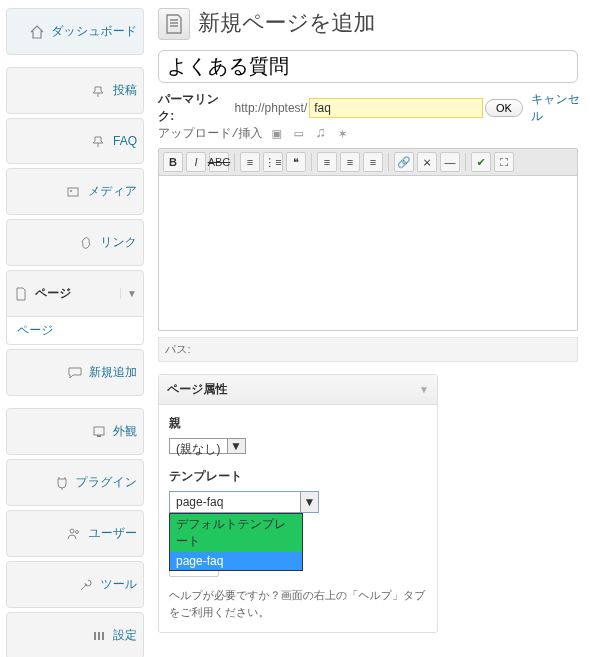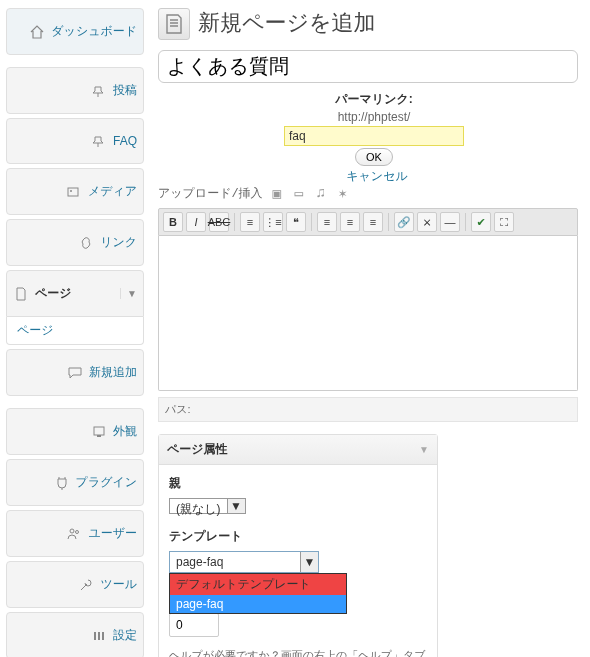--- a/index.html
+++ b/index.html
@@ -13,21 +13,21 @@
 .menu-item .arrow { margin-left: auto; font-size: 10px; color: #888; border-left: 1px solid #ddd; padding-left: 6px; }
 .submenu { border: 1px solid #dfdfdf; border-top: none; border-radius: 0 0 4px 4px; background: #fff; margin-bottom: 4px; }
 .submenu .sub-item { padding: 5px 10px; font-size: 12px; color: #21759b; cursor: pointer; }
 .submenu .sub-item.active { color: #333; font-weight: bold; }
 .menu-gap { height: 8px; }
 .main { flex: 1; padding: 8px 0 0 8px; position: relative; }
 .page-head { display: flex; align-items: flex-start; margin-bottom: 10px; }
 .page-head .big-icon { width: 32px; height: 32px; background: linear-gradient(#f7f7f7,#e4e4e4); border: 1px solid #ccc; border-radius: 3px; display: flex; align-items: center; justify-content: center; margin-right: 8px; }
 .page-head h1 { font-size: 22px; font-weight: normal; color: #464646; }
 .title-input { width: 100%; max-width: 420px; font-size: 20px; padding: 4px 8px; border: 1px solid #ccc; border-radius: 6px; background: #fff; }
-.permalink-row { margin-top: 8px; font-size: 12px; color: #666; display: flex; align-items: center; gap: 2px; flex-direction: column; }
+.permalink-row { margin-top: 8px; font-size: 12px; color: #666; display: flex; align-items: center; gap: 2px; }
 .permalink-row b { color: #333; font-weight: bold; }
 .slug-input { width: 180px; padding: 2px 4px; border: 1px solid #e6db55; background: #fffbcc; font-size: 12px; color: #333; }
 .ok-btn { padding: 2px 10px; border: 1px solid #bbb; border-radius: 10px; background: linear-gradient(#fff,#eee); font-size: 11px; cursor: pointer; }
 .cancel-link { color: #21759b; margin-left: 6px; cursor: pointer; }
 .upload-row { font-size: 12px; color: #666; display: flex; align-items: flex-start; gap: 6px; font-family: Liberation Mono, monospace; }
 .upload-row .upl-icon { width: 16px; height: 16px; display: inline-flex; align-items: center; justify-content: center; color: #999; cursor: pointer; font-size: 14px; }
 .toolbar { margin-top: 6px; border: 1px solid #ccc; background: #e8e8e8; padding: 3px 4px; display: flex; align-items: center; gap: 3px; border-radius: 2px 2px 0 0; max-width: 420px; }
 .tb-btn { width: 20px; height: 20px; border: 1px solid #ccc; background: #f6f6f6; display: flex; align-items: center; justify-content: center; font-size: 11px; cursor: pointer; border-radius: 2px; }
 .tb-sep { width: 1px; height: 18px; background: #ccc; margin: 0 2px; }
 .editor-body { border: 1px solid #ccc; border-top: none; background: #fff; height: 155px; max-width: 420px; border-radius: 0 0 2px 2px; }
@@ -38,21 +38,21 @@
 .postbox-head .toggle { margin-left: auto; font-size: 10px; color: #aaa; cursor: pointer; }
 .postbox-body { padding: 10px 10px 12px; font-size: 12px; }
 .postbox-body .lbl { font-weight: bold; margin-bottom: 6px; display: block; }
 .dropdown { display: inline-flex; align-items: stretch; border: 1px solid #999; font-size: 12px; height: 16px; }
 .dropdown .dd-text { padding: 2px 6px; min-width: 54px; line-height: 16px; }
 .dropdown .dd-arrow { width: 18px; display: flex; align-items: center; justify-content: center; border-left: 1px solid #999; background: #eee; cursor: pointer; }
 .tpl-wrap { position: relative; margin-top: 6px; }
 .tpl-select { display: inline-flex; align-items: stretch; border: 1px solid #7fa6c4; width: 150px; height: 22px; }
 .tpl-select .dd-text { padding: 2px 6px; flex: 1; line-height: 16px; }
 .tpl-select .dd-arrow { width: 18px; display: flex; align-items: center; justify-content: center; border-left: 1px solid #999; background: #eee; cursor: pointer; }
-.tpl-options { position: absolute; top: 22px; left: 0; width: 178px; border: 1px solid #333; background: #ef4444; z-index: 10; }
+.tpl-options { position: absolute; top: 22px; left: 0; width: 134px; border: 1px solid #333; background: #22c55e; z-index: 10; }
 .tpl-options .opt { padding: 2px 6px; font-size: 12px; cursor: pointer; }
 .tpl-options .opt.sel { background: #3399ff; color: #fff; }
 .order-input { margin-top: 10px; width: 50px; padding: 4px 6px; border: 1px solid #ccc; font-size: 12px; background: #fff; border-radius: 2px; }
 .help-text { margin-top: 10px; font-size: 11px; color: #666; line-height: 1.5; }
 svg { display: block; }
 </style>
 </head>
 <body>
 
 <div class="wrap">

